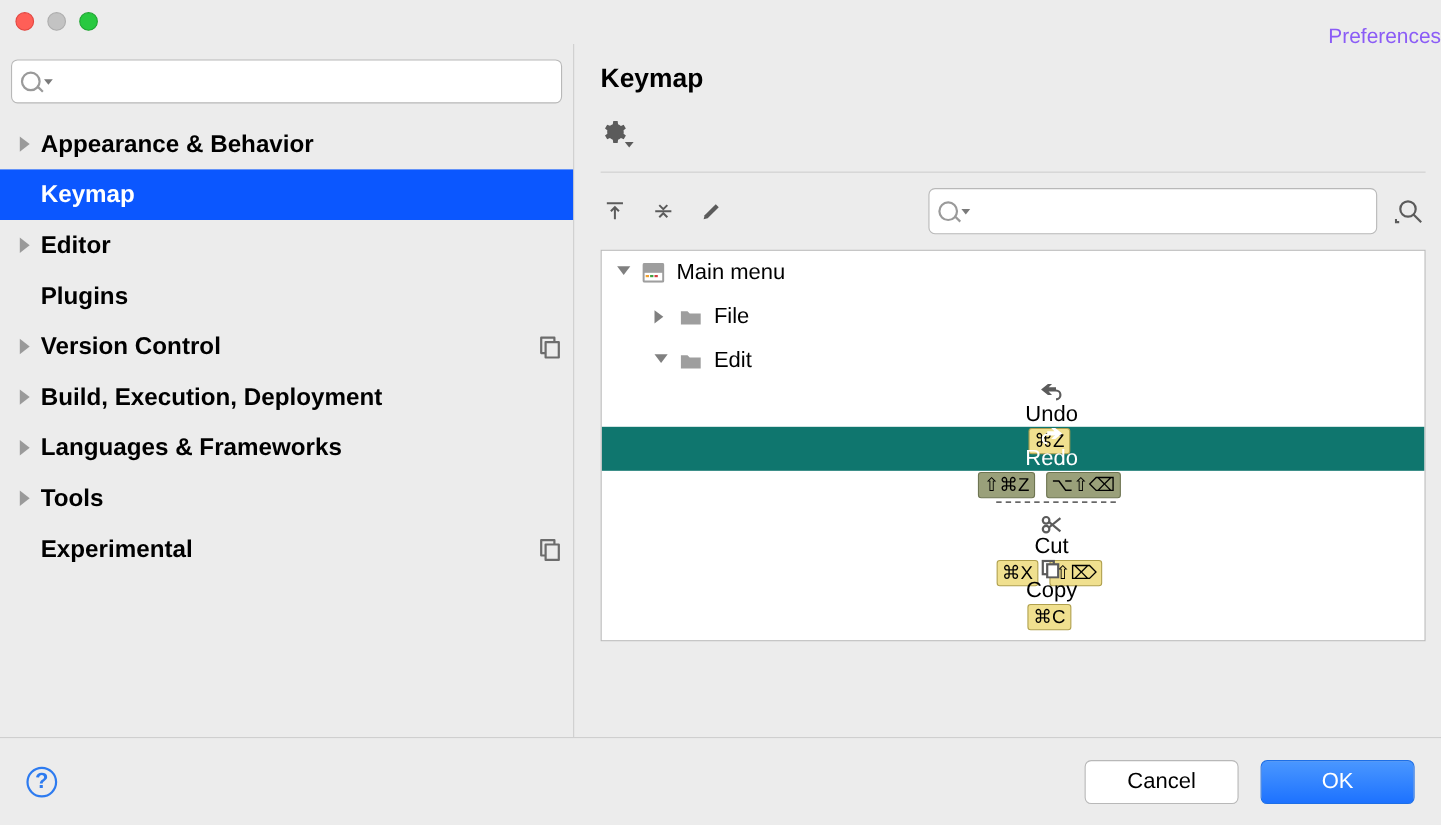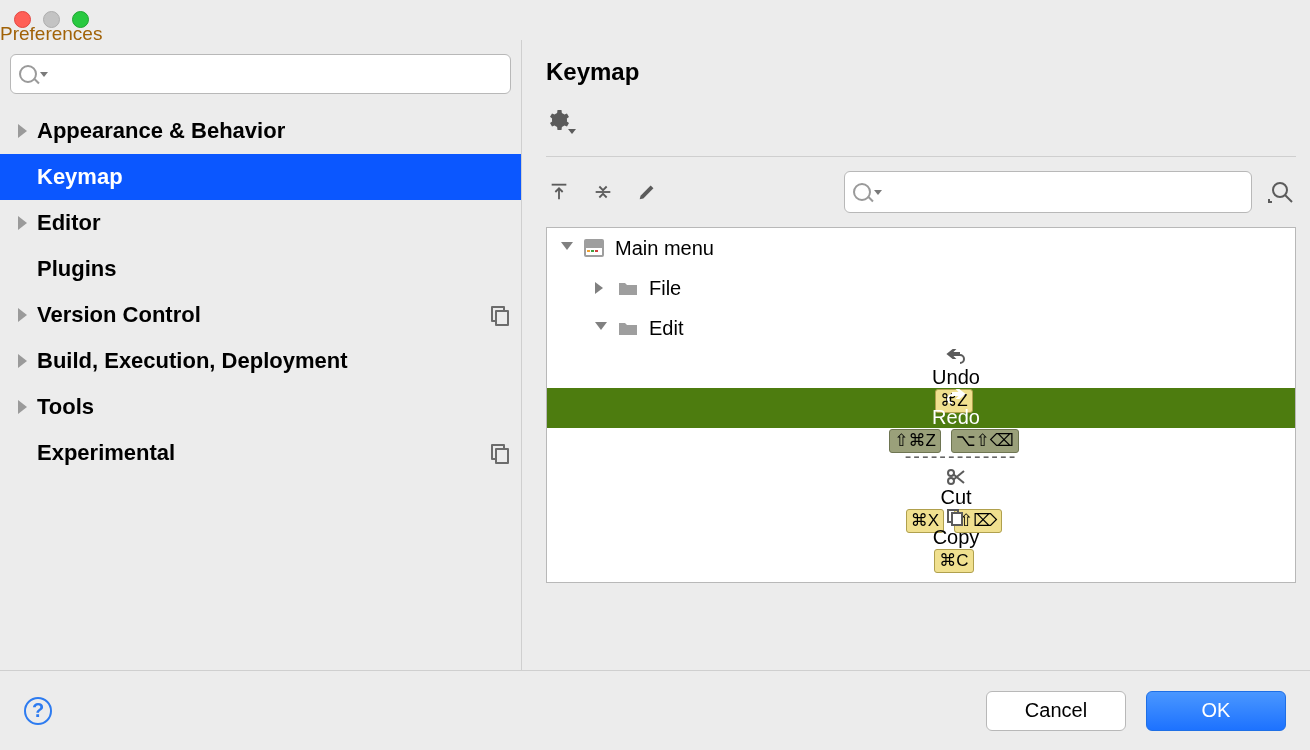--- a/index.html
+++ b/index.html
@@ -21,22 +21,22 @@
     position: relative;
     background: #ececec;
     border-bottom: 1px solid #ececec;
   }
   .traffic { display: flex; gap: 12px; margin-left: 14px; }
   .tl { width: 17px; height: 17px; border-radius: 50%; border: 1px solid rgba(0,0,0,.15); }
   .tl.red { background: #ff5f57; border-color:#e24640; }
   .tl.yel { background: #c3c3c3; border-color:#adadad; }
   .tl.grn { background: #28c940; border-color:#1ea531; }
   .title {
-    position: absolute; left:0; right:0; text-align:left;
-    font-size: 19px; color:#a16207; font-weight: 400; margin-top: 28px;
+    position: absolute; left:0; right:0; text-align:right;
+    font-size: 19px; color:#8b5cf6; font-weight: 400; margin-top: 28px;
   }
   .body { display:flex; flex:1; min-height:0; }
   
   .sidebar {
     width: 522px; background:#ececec; border-right:1px solid #cfcfcf;
     display:flex; flex-direction:column; padding-top:14px;
   }
   .search-wrap { padding: 0 10px 14px 10px; }
   .search-field {
     position:relative; display:flex; align-items:center;
@@ -119,21 +119,21 @@
   .find-shortcut { width:28px; height:28px; position:relative; color:#5b5b5b;}
   .find-shortcut svg{width:28px;height:28px;stroke:#5b5b5b;fill:none;stroke-width:2;}
   .tree-box {
     margin-top:14px; border:1px solid #b8b8b8; background:#fff;
     height:356px; overflow:hidden;
   }
   .tree-row {
     display:flex; align-items:center; height:40px; padding:0 10px 0 10px;
     font-size:20px; color:#000;
   }
-  .tree-row.selected { background:#4d7c0f; color:#fff; }
+  .tree-row.selected { background:#0f766e; color:#fff; }
   .tree-row .arrow-r, .tree-row .arrow-d { width:12px; height:12px; display:inline-block;}
   .arrow-r::before{
     content:""; width:0;height:0;display:block;
     border-top:6px solid transparent;border-bottom:6px solid transparent;
     border-left:8px solid #808080;
   }
   .arrow-d::before{
     content:""; width:0;height:0;display:block;
     border-left:6px solid transparent;border-right:6px solid transparent;
     border-top:8px solid #808080;
@@ -215,20 +215,24 @@
         <span>Plugins</span>
       </li>
       <li class="nav-item">
         <span class="disc"></span>
         <span>Version Control</span>
         <span class="trail-icon copy-ico"></span>
       </li>
       <li class="nav-item">
         <span class="disc"></span>
         <span>Build, Execution, Deployment</span>
+      </li>
+      <li class="nav-item">
+        <span class="disc"></span>
+        <span>Languages &amp; Frameworks</span>
       </li>
       <li class="nav-item">
         <span class="disc"></span>
         <span>Tools</span>
       </li>
       <li class="nav-item">
         <span class="spacer"></span>
         <span>Experimental</span>
         <span class="trail-icon copy-ico"></span>
       </li>

